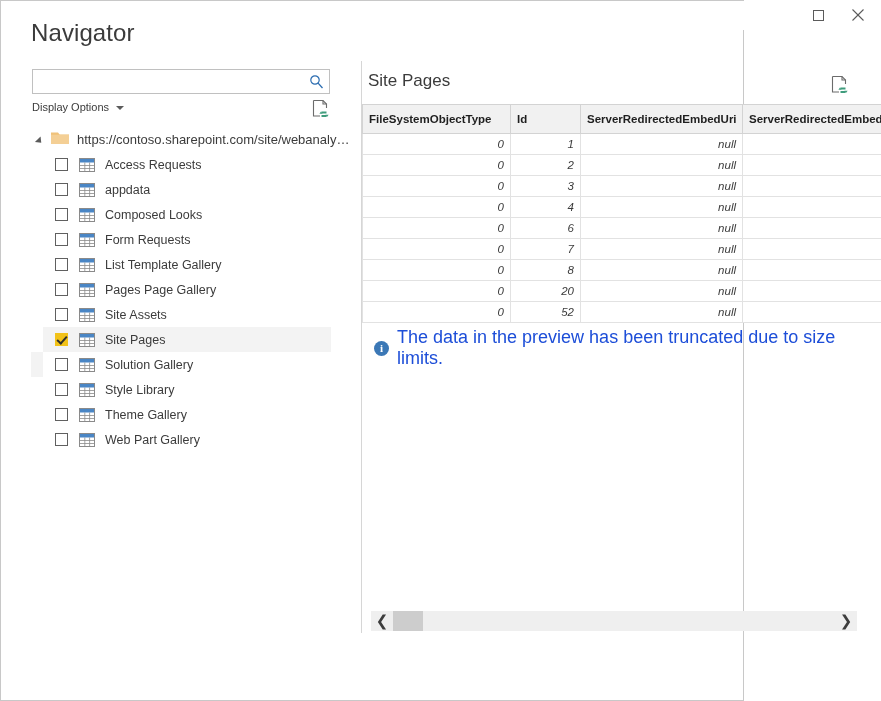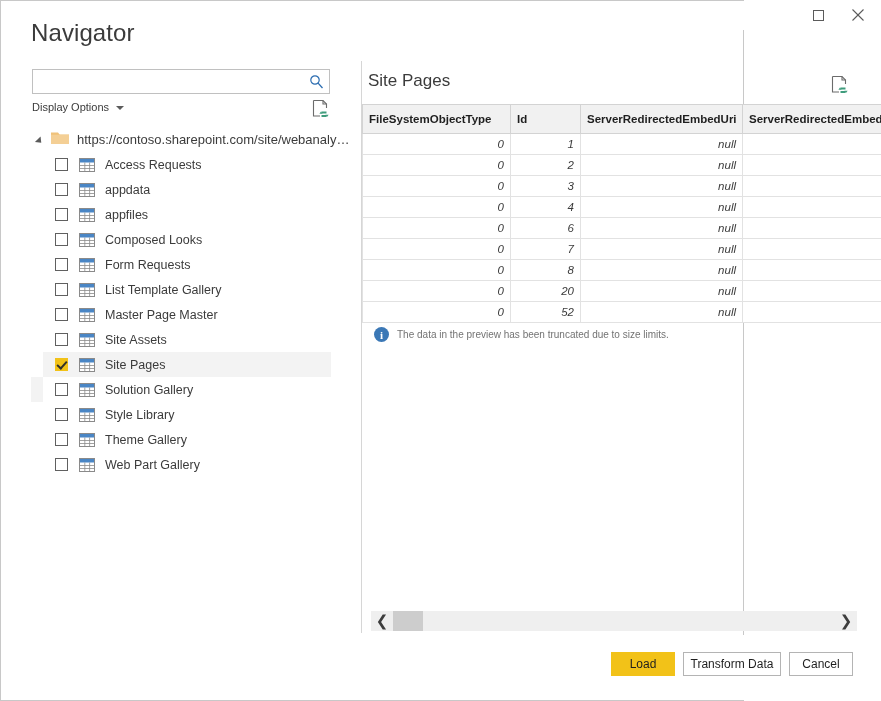--- a/index.html
+++ b/index.html
@@ -257,22 +257,22 @@
     background: #3b78b6;
     color: #ffffff;
     font-size: 11px;
     font-weight: bold;
     font-family: "Liberation Serif", serif;
     display: flex; align-items: center; justify-content: center;
     flex: 0 0 auto;
   }
   #info-text {
     margin-left: 8px;
-    font-size: 10px;
-    color: #737373;
+    font-size: 18px;
+    color: #1d4ed8;
   }
 
   
   #hscroll {
     position: absolute;
     left: 9px; top: 550px;
     width: 486px; height: 20px;
     background: #efefef;
     display: flex; align-items: center;
   }
@@ -414,32 +414,20 @@
           <div class="tree-item">
             <span class="cb"></span>
             <span class="tbl-icon"><svg width="16" height="14" viewBox="0 0 16 14">
                 <rect x="0.5" y="0.5" width="15" height="13" fill="#ffffff" stroke="#8a8a8a" stroke-width="1"></rect>
                 <rect x="1" y="1" width="14" height="3.5" fill="#4a86c5"></rect>
                 <line x1="5.8" y1="4.5" x2="5.8" y2="13.5" stroke="#8a8a8a" stroke-width="0.8"></line>
                 <line x1="10.6" y1="4.5" x2="10.6" y2="13.5" stroke="#8a8a8a" stroke-width="0.8"></line>
                 <line x1="1" y1="7.5" x2="15" y2="7.5" stroke="#8a8a8a" stroke-width="0.8"></line>
                 <line x1="1" y1="10.5" x2="15" y2="10.5" stroke="#8a8a8a" stroke-width="0.8"></line>
               </svg></span>
-            <span class="tree-label">appfiles</span>
-          </div>
-          <div class="tree-item">
-            <span class="cb"></span>
-            <span class="tbl-icon"><svg width="16" height="14" viewBox="0 0 16 14">
-                <rect x="0.5" y="0.5" width="15" height="13" fill="#ffffff" stroke="#8a8a8a" stroke-width="1"></rect>
-                <rect x="1" y="1" width="14" height="3.5" fill="#4a86c5"></rect>
-                <line x1="5.8" y1="4.5" x2="5.8" y2="13.5" stroke="#8a8a8a" stroke-width="0.8"></line>
-                <line x1="10.6" y1="4.5" x2="10.6" y2="13.5" stroke="#8a8a8a" stroke-width="0.8"></line>
-                <line x1="1" y1="7.5" x2="15" y2="7.5" stroke="#8a8a8a" stroke-width="0.8"></line>
-                <line x1="1" y1="10.5" x2="15" y2="10.5" stroke="#8a8a8a" stroke-width="0.8"></line>
-              </svg></span>
             <span class="tree-label">Composed Looks</span>
           </div>
           <div class="tree-item">
             <span class="cb"></span>
             <span class="tbl-icon"><svg width="16" height="14" viewBox="0 0 16 14">
                 <rect x="0.5" y="0.5" width="15" height="13" fill="#ffffff" stroke="#8a8a8a" stroke-width="1"></rect>
                 <rect x="1" y="1" width="14" height="3.5" fill="#4a86c5"></rect>
                 <line x1="5.8" y1="4.5" x2="5.8" y2="13.5" stroke="#8a8a8a" stroke-width="0.8"></line>
                 <line x1="10.6" y1="4.5" x2="10.6" y2="13.5" stroke="#8a8a8a" stroke-width="0.8"></line>
                 <line x1="1" y1="7.5" x2="15" y2="7.5" stroke="#8a8a8a" stroke-width="0.8"></line>
@@ -462,21 +450,21 @@
           <div class="tree-item">
             <span class="cb"></span>
             <span class="tbl-icon"><svg width="16" height="14" viewBox="0 0 16 14">
                 <rect x="0.5" y="0.5" width="15" height="13" fill="#ffffff" stroke="#8a8a8a" stroke-width="1"></rect>
                 <rect x="1" y="1" width="14" height="3.5" fill="#4a86c5"></rect>
                 <line x1="5.8" y1="4.5" x2="5.8" y2="13.5" stroke="#8a8a8a" stroke-width="0.8"></line>
                 <line x1="10.6" y1="4.5" x2="10.6" y2="13.5" stroke="#8a8a8a" stroke-width="0.8"></line>
                 <line x1="1" y1="7.5" x2="15" y2="7.5" stroke="#8a8a8a" stroke-width="0.8"></line>
                 <line x1="1" y1="10.5" x2="15" y2="10.5" stroke="#8a8a8a" stroke-width="0.8"></line>
               </svg></span>
-            <span class="tree-label">Master Page Master</span>
+            <span class="tree-label">Pages Page Gallery</span>
           </div>
           <div class="tree-item">
             <span class="cb"></span>
             <span class="tbl-icon"><svg width="16" height="14" viewBox="0 0 16 14">
                 <rect x="0.5" y="0.5" width="15" height="13" fill="#ffffff" stroke="#8a8a8a" stroke-width="1"></rect>
                 <rect x="1" y="1" width="14" height="3.5" fill="#4a86c5"></rect>
                 <line x1="5.8" y1="4.5" x2="5.8" y2="13.5" stroke="#8a8a8a" stroke-width="0.8"></line>
                 <line x1="10.6" y1="4.5" x2="10.6" y2="13.5" stroke="#8a8a8a" stroke-width="0.8"></line>
                 <line x1="1" y1="7.5" x2="15" y2="7.5" stroke="#8a8a8a" stroke-width="0.8"></line>
                 <line x1="1" y1="10.5" x2="15" y2="10.5" stroke="#8a8a8a" stroke-width="0.8"></line>
@@ -645,19 +633,14 @@
       </div>
       <div id="scroll-track">
         <div id="scroll-thumb"></div>
       </div>
       <div class="scroll-arrow">
         <span>❯</span>
       </div>
     </div>
   </div>
 
-  <div id="footer">
-    <div class="btn" id="btn-load">Load</div>
-    <div class="btn" id="btn-transform">Transform Data</div>
-    <div class="btn" id="btn-cancel">Cancel</div>
-  </div>
 
 </div>
 
 </body></html>

